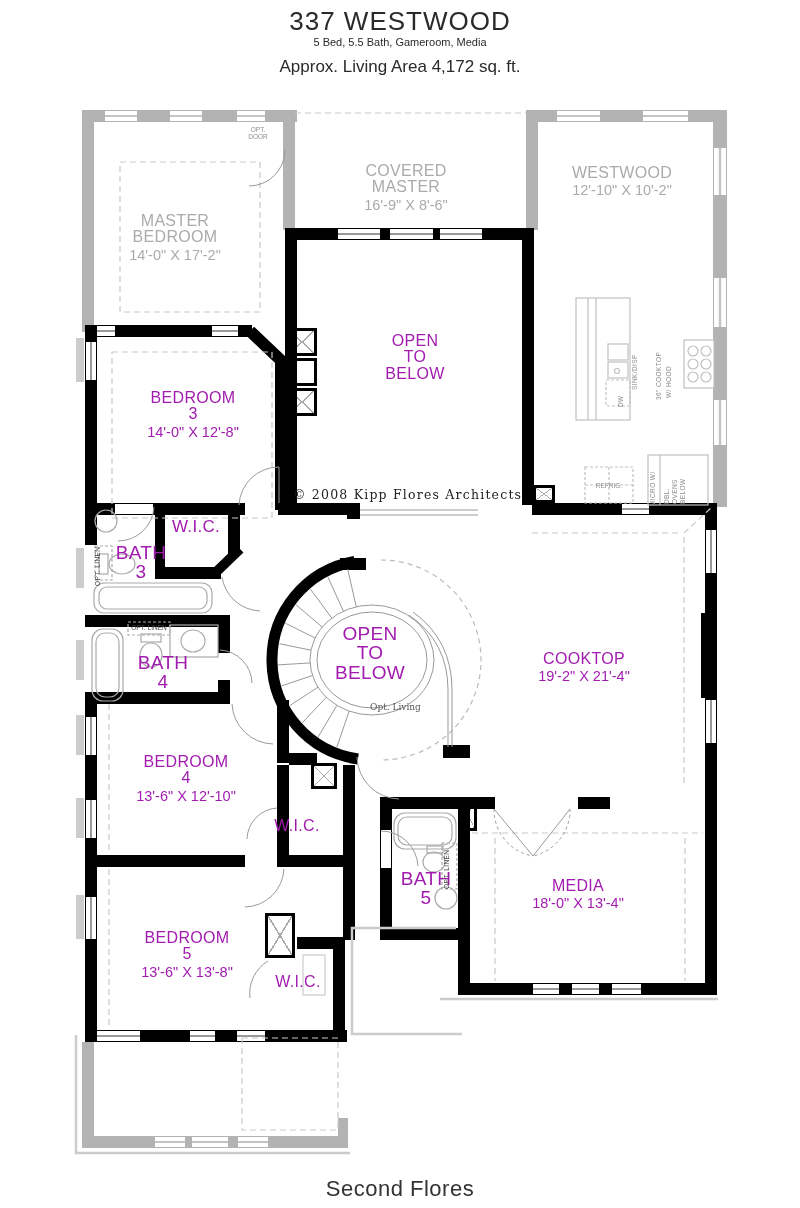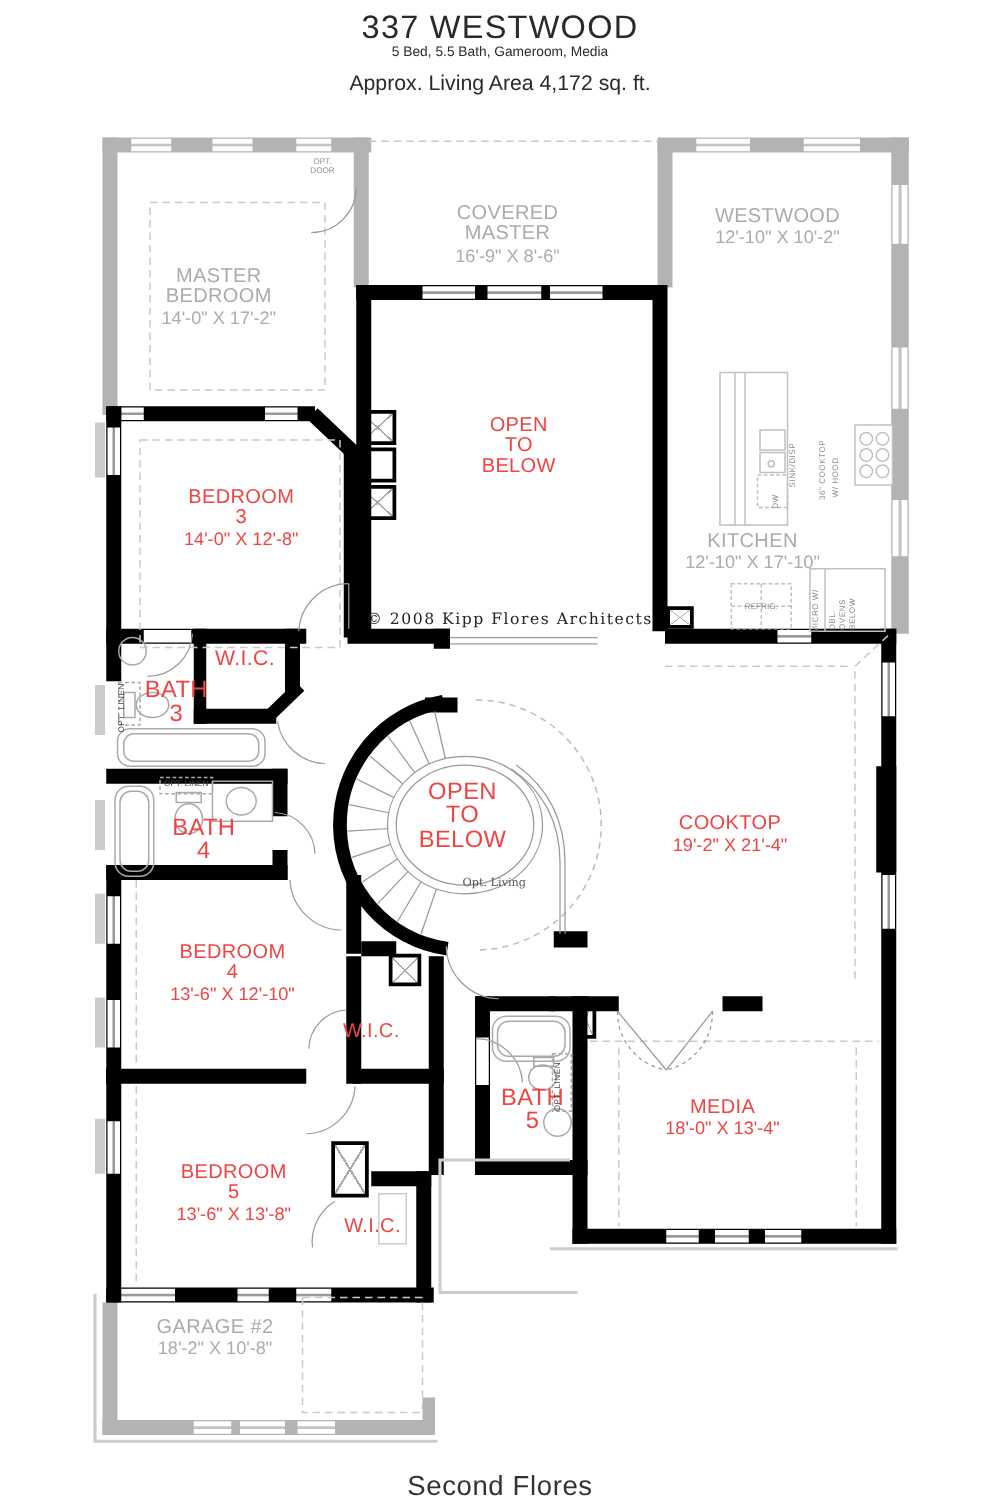--- a/index.html
+++ b/index.html
@@ -17,21 +17,21 @@
   .cw{position:absolute;background:#ccc;}
   .winh{position:absolute;background:linear-gradient(to bottom,#fff 36%,#999 44%,#999 58%,#fff 64%);}
   .winv{position:absolute;background:linear-gradient(to right,#fff 36%,#999 44%,#999 58%,#fff 64%);}
   .gwinh{position:absolute;background:linear-gradient(to bottom,#fff 36%,#c4c4c4 44%,#c4c4c4 58%,#fff 64%);}
   .dgap{position:absolute;background:#fff;}
   
   .xbox,.pbox{position:absolute;border:3px solid #000;background:#fff;box-sizing:border-box;}
   .xbox{background-image:linear-gradient(to top right,transparent 48%,#aaa 48%,#aaa 52%,transparent 52%),
         linear-gradient(to bottom right,transparent 48%,#aaa 48%,#aaa 52%,transparent 52%);}
   
-  .lbl{position:absolute;transform:translate(-50%,-50%);text-align:center;color:#ef4444;line-height:1.02;white-space:nowrap;z-index:6;}
+  .lbl{position:absolute;transform:translate(-50%,-50%);text-align:center;color:#a21caf;line-height:1.02;white-space:nowrap;z-index:6;}
   .lbl .rn{font-size:16px;letter-spacing:.3px;}
   .lbl .rd{font-size:14.5px;margin-top:2px;}
   .lbl.ghost{color:#ababab;}
   .lbl.s17 .rn{font-size:17px;}
   .lbl.s19 .rn{font-size:19px;}
   .lbl.s16 .rn{font-size:16px;}
   .ann{position:absolute;font-size:6.5px;color:#8e8e8e;line-height:1.08;text-align:center;z-index:6;white-space:nowrap;}
   .ann.dk{color:#444;}
   .vt{position:absolute;writing-mode:vertical-rl;transform:rotate(180deg);font-size:6.5px;color:#8e8e8e;
       letter-spacing:.4px;line-height:1.05;z-index:6;white-space:nowrap;}
@@ -291,28 +291,20 @@
   </div>
   <div class="lbl ghost" style="left:406px;top:188px">
     <div class="rn">COVERED</div>
     <div class="rn">MASTER</div>
     <div class="rd">16'-9" X 8'-6"</div>
   </div>
   <div class="lbl ghost" style="left:622px;top:182px">
     <div class="rn">WESTWOOD</div>
     <div class="rd">12'-10" X 10'-2"</div>
   </div>
-  <div class="lbl ghost" style="left:602px;top:442px">
-    <div class="rn">KITCHEN</div>
-    <div class="rd">12'-10" X 17'-10"</div>
-  </div>
-  <div class="lbl ghost" style="left:172px;top:1071px">
-    <div class="rn">GARAGE #2</div>
-    <div class="rd">18'-2" X 10'-8"</div>
-  </div>
   <div class="lbl" style="left:415px;top:357px">
     <div class="rn">OPEN</div>
     <div class="rn">TO</div>
     <div class="rn">BELOW</div>
   </div>
   <div class="lbl" style="left:193px;top:415px">
     <div class="rn">BEDROOM</div>
     <div class="rn">3</div>
     <div class="rd">14'-0" X 12'-8"</div>
   </div>

